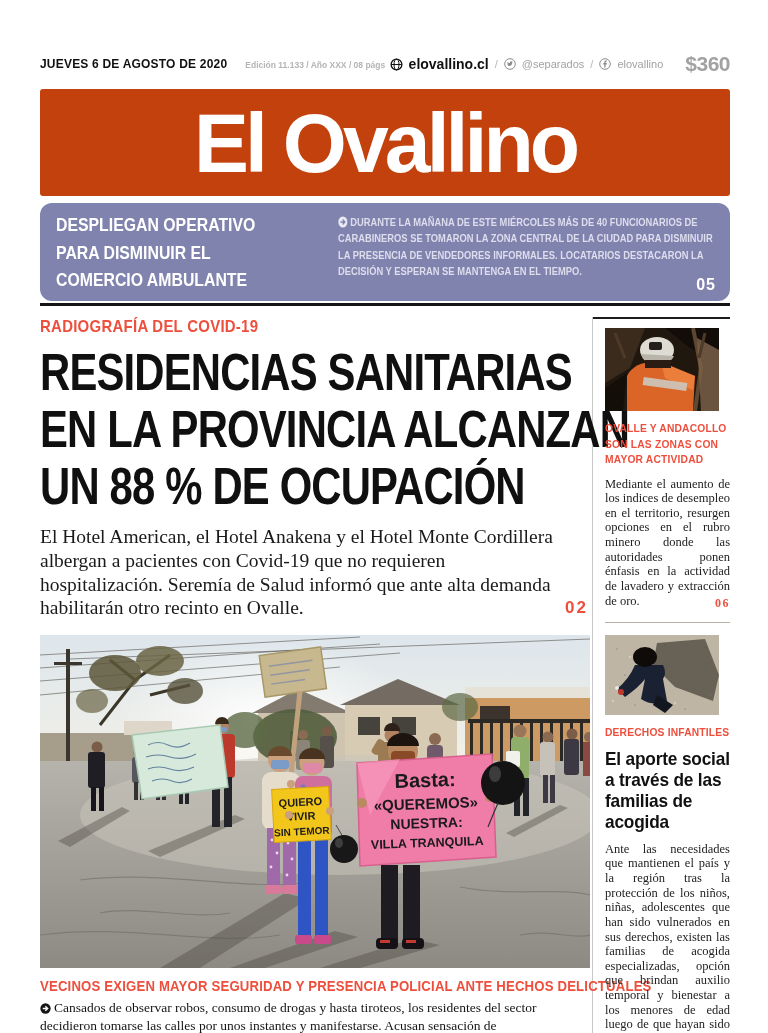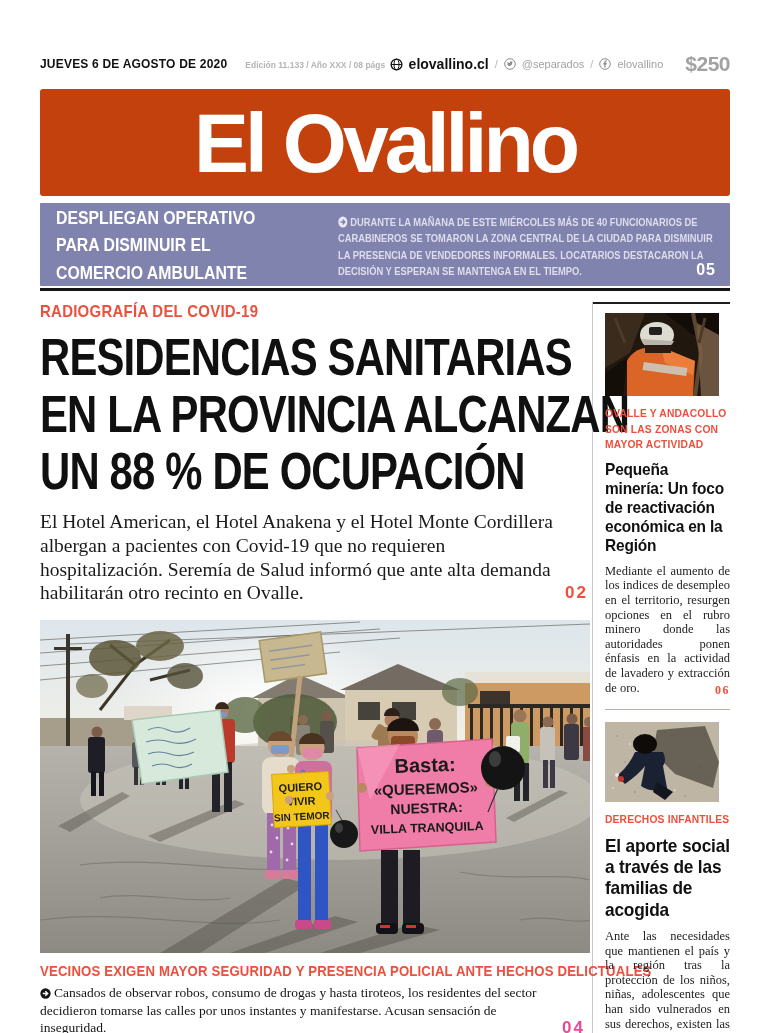--- a/index.html
+++ b/index.html
@@ -27,22 +27,22 @@
     margin-top:13px; height:107px; background:#c2410c; border-radius:3px;
     display:flex; align-items:center; justify-content:center;
   }
   .masthead .logo {
     color:#fff; font-size:84px; font-weight:bold; letter-spacing:-4px;
     transform:scaleX(.98); line-height:1;
   }
 
   
   .banner {
-    margin-top:7px; background:#8083ae; border-radius:1px;
-    display:flex; padding:11px 14px 10px 16px; position:relative; height:83px;
+    margin-top:7px; background:#8083ae; border-radius:12px;
+    display:flex; padding:11px 14px 10px 16px; position:relative; height:98px;
   }
   .banner-head {
     width:272px; color:#fff; font-weight:bold; font-size:19px; line-height:1.45;
     text-transform:uppercase; display:flex; align-items:center;
   }
   .banner-head .sq { width:120%; transform:scaleX(.833); transform-origin:0 50%; }
   .banner-sum {
     flex:1; padding-left:10px; color:#dddded; font-size:11.5px; font-weight:bold;
     line-height:1.42; text-transform:uppercase; overflow:hidden;
   }
@@ -115,21 +115,21 @@
         <circle cx="6" cy="6" r="5.3" fill="none" stroke="#8c8c8c" stroke-width="1"></circle>
         <path d="M3.2 7.6 C4.2 8.2 6.2 8.4 7.4 7 C8.4 5.9 8.3 4.6 8.3 4.3 L9 3.6 L8.2 3.8 C7.8 3.2 6.8 3.1 6.2 3.8 C5.8 4.3 5.9 4.8 6 5.1 C4.9 5 4 4.5 3.4 3.9 C3 4.9 3.5 5.7 4.1 6.2 C3.8 6.2 3.5 6.1 3.2 6 C3.3 6.7 3.9 7.2 4.6 7.3 C4.2 7.6 3.7 7.7 3.2 7.6 Z" fill="#8c8c8c"></path>
       </svg>
       <span>@separados</span>
       <span class="sep">/</span>
       <svg class="ic" width="12" height="12" viewBox="0 0 12 12">
         <circle cx="6" cy="6" r="5.3" fill="none" stroke="#8c8c8c" stroke-width="1"></circle>
         <path d="M6.6 9.5 L6.6 6.4 L7.7 6.4 L7.9 5.1 L6.6 5.1 L6.6 4.3 C6.6 3.9 6.8 3.6 7.3 3.6 L7.9 3.6 L7.9 2.5 L6.9 2.5 C5.9 2.5 5.3 3.1 5.3 4.2 L5.3 5.1 L4.3 5.1 L4.3 6.4 L5.3 6.4 L5.3 9.5 Z" fill="#8c8c8c"></path>
       </svg>
       <span>elovallino</span>
-      <span class="price">$250</span>
+      <span class="price">$360</span>
     </div>
   </div>
 
   <div class="masthead">
     <div class="logo">El Ovallino</div>
   </div>
 
   <div class="banner">
     <div class="banner-head">
       <div class="sq">DESPLIEGAN OPERATIVO PARA DISMINUIR EL COMERCIO AMBULANTE</div>
@@ -423,23 +423,20 @@
           <path d="M22,48 Q30,32 56,34 L90,48 L88,83 L22,83 Z" fill="#db6526"></path>
           <path d="M56,34 L90,48 L88,62 L60,50 Z" fill="#ef8440" opacity=".8"></path>
           <rect x="38" y="52" width="44" height="8" fill="#ccc8c0" transform="rotate(8 60 56)" opacity=".9"></rect>
           <ellipse cx="52" cy="22" rx="17" ry="13" fill="#dedbd2"></ellipse>
           <rect x="44" y="14" width="13" height="8" rx="2" fill="#23201c"></rect>
           <path d="M36,26 a17,13 0 0,0 33,2 Z" fill="#b8b4aa"></path>
           <rect x="40" y="32" width="26" height="8" fill="#2a1c12"></rect>
         </svg>
         <div class="kicker side-kicker">
           <span class="sq">OVALLE Y ANDACOLLO SON LAS ZONAS CON MAYOR ACTIVIDAD</span>
-        </div>
-        <div class="side-head">
-          <span class="sq">Pequeña minería: Un foco de reactivación económica en la Región</span>
         </div>
         <div class="side-body">
           <span>Mediante el aumento de los indices de desempleo en el territorio, resurgen opciones en el rubro minero donde las autoridades ponen énfasis en la actividad de lavadero y extracción de oro.</span>
           <span class="pg">06</span>
         </div>
       </div>
 
       <div class="story-divider"></div>
 
       <div>

